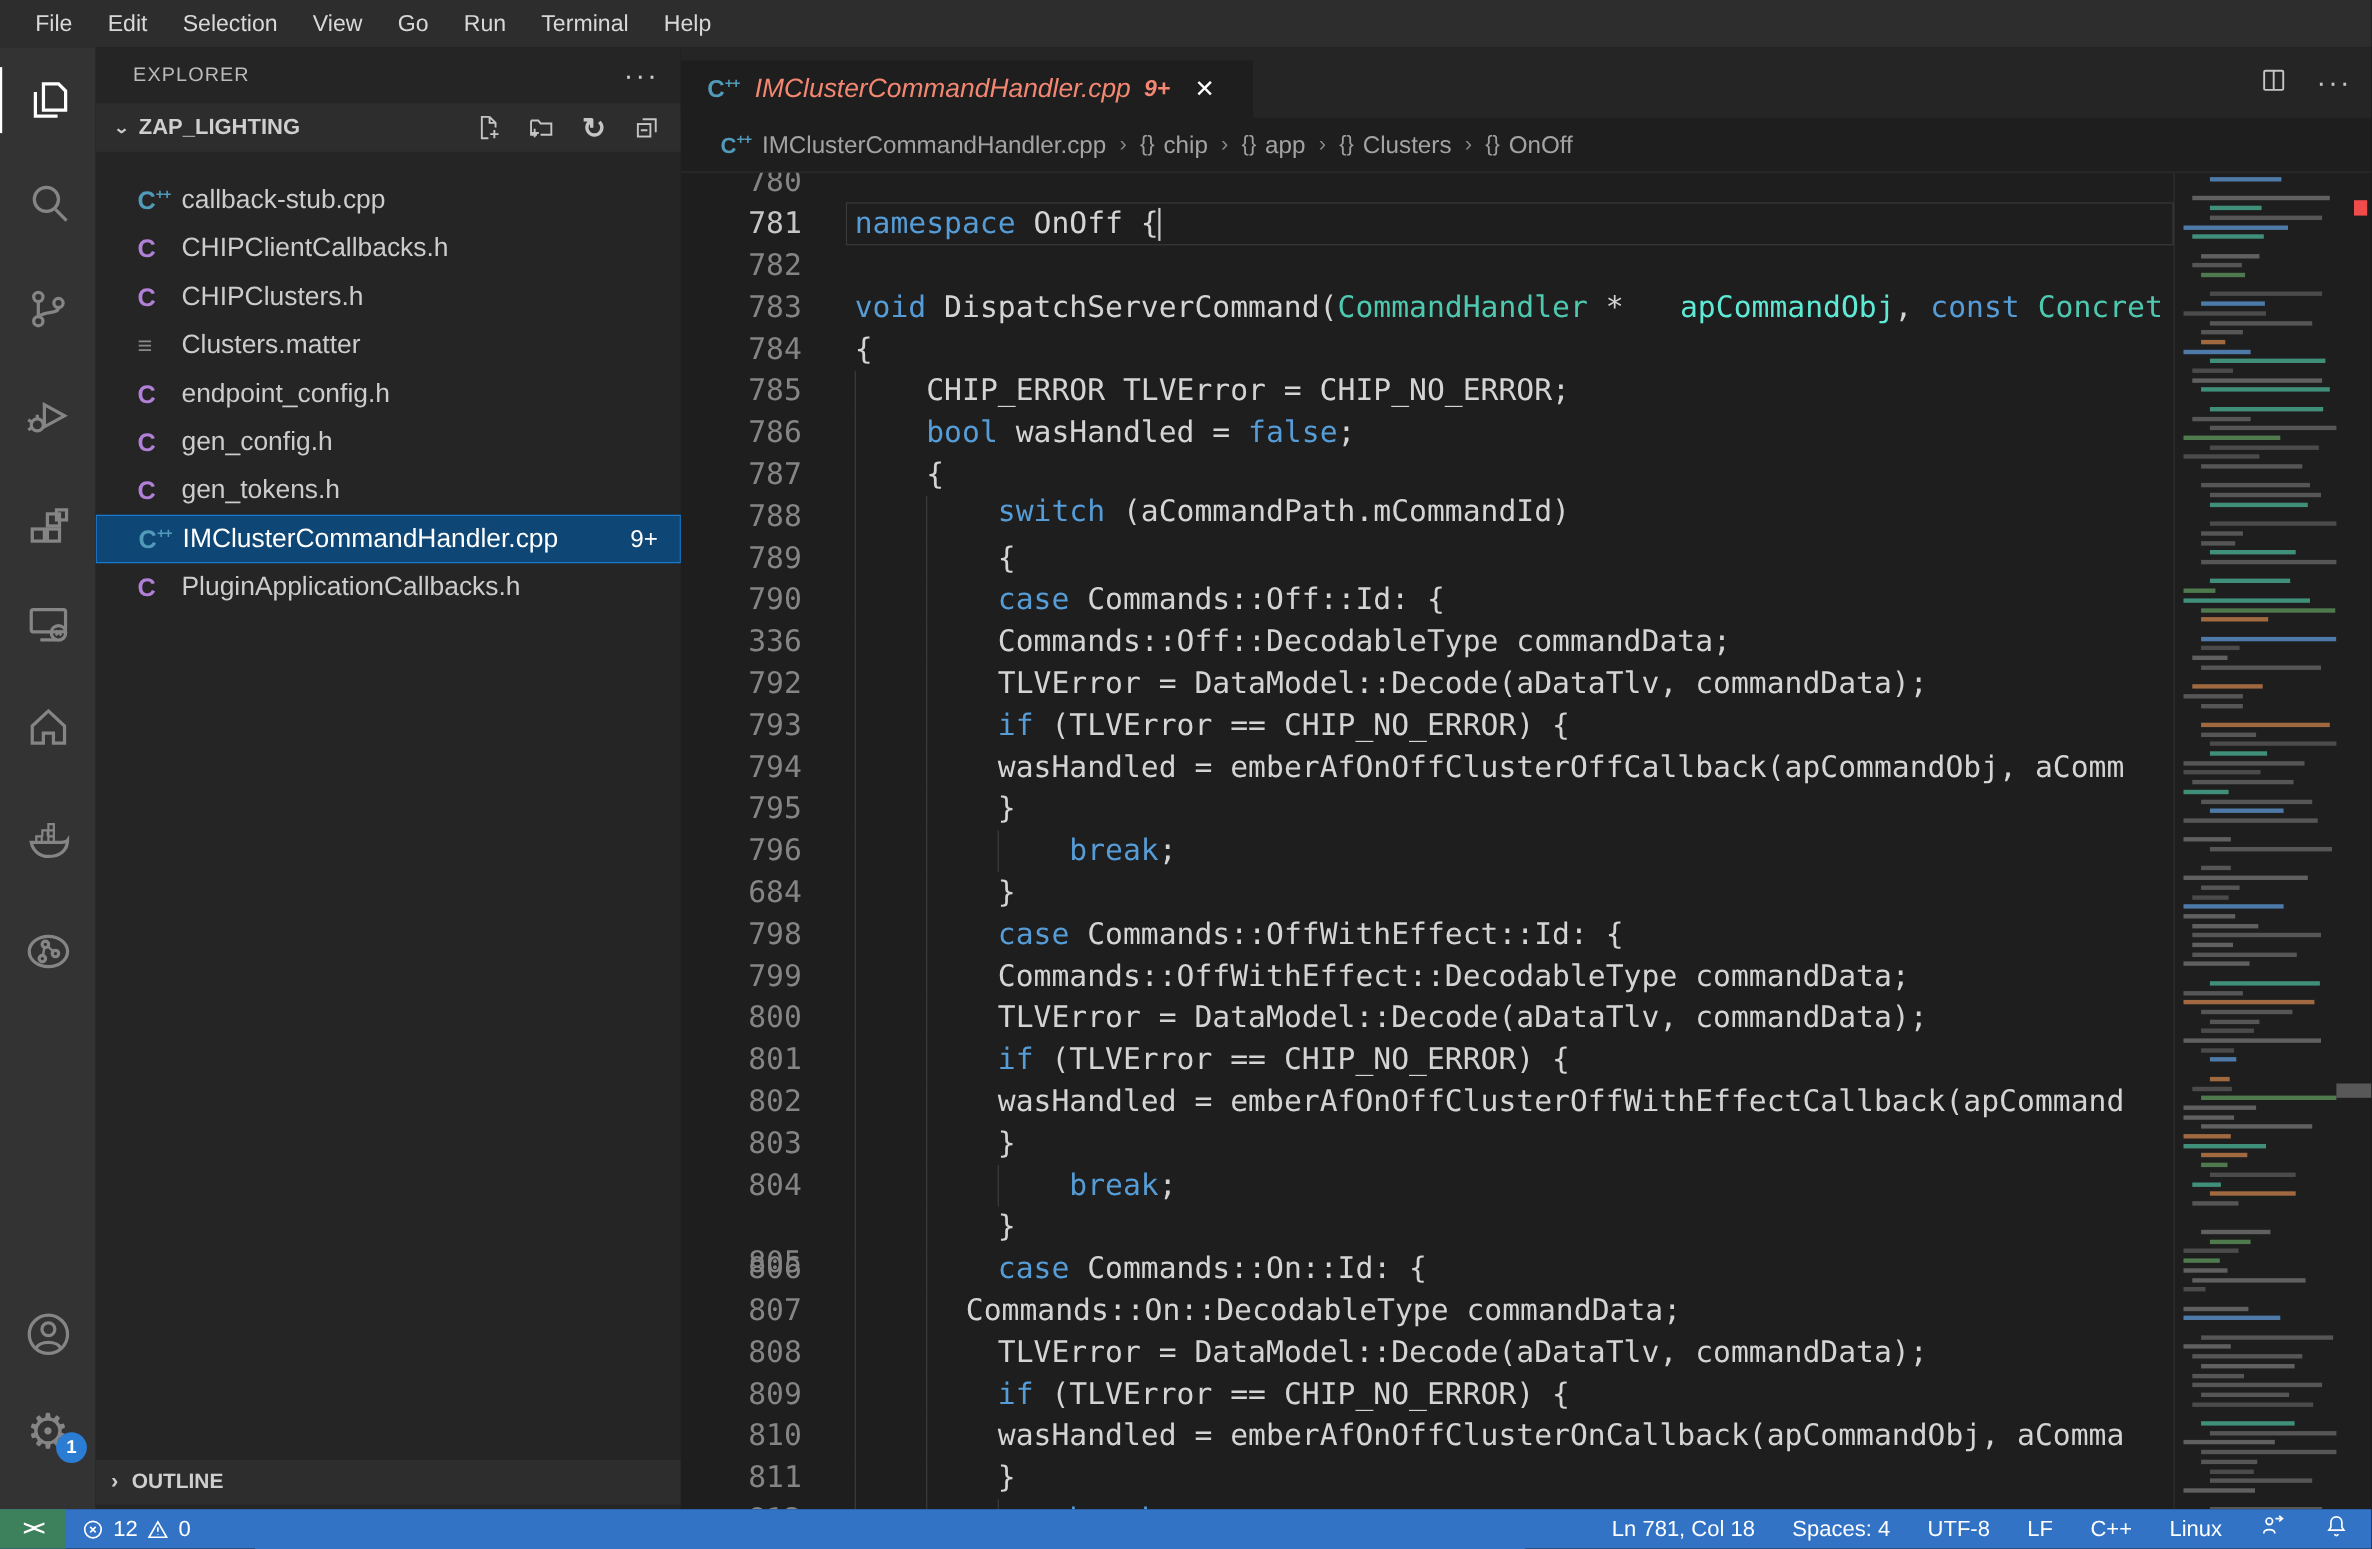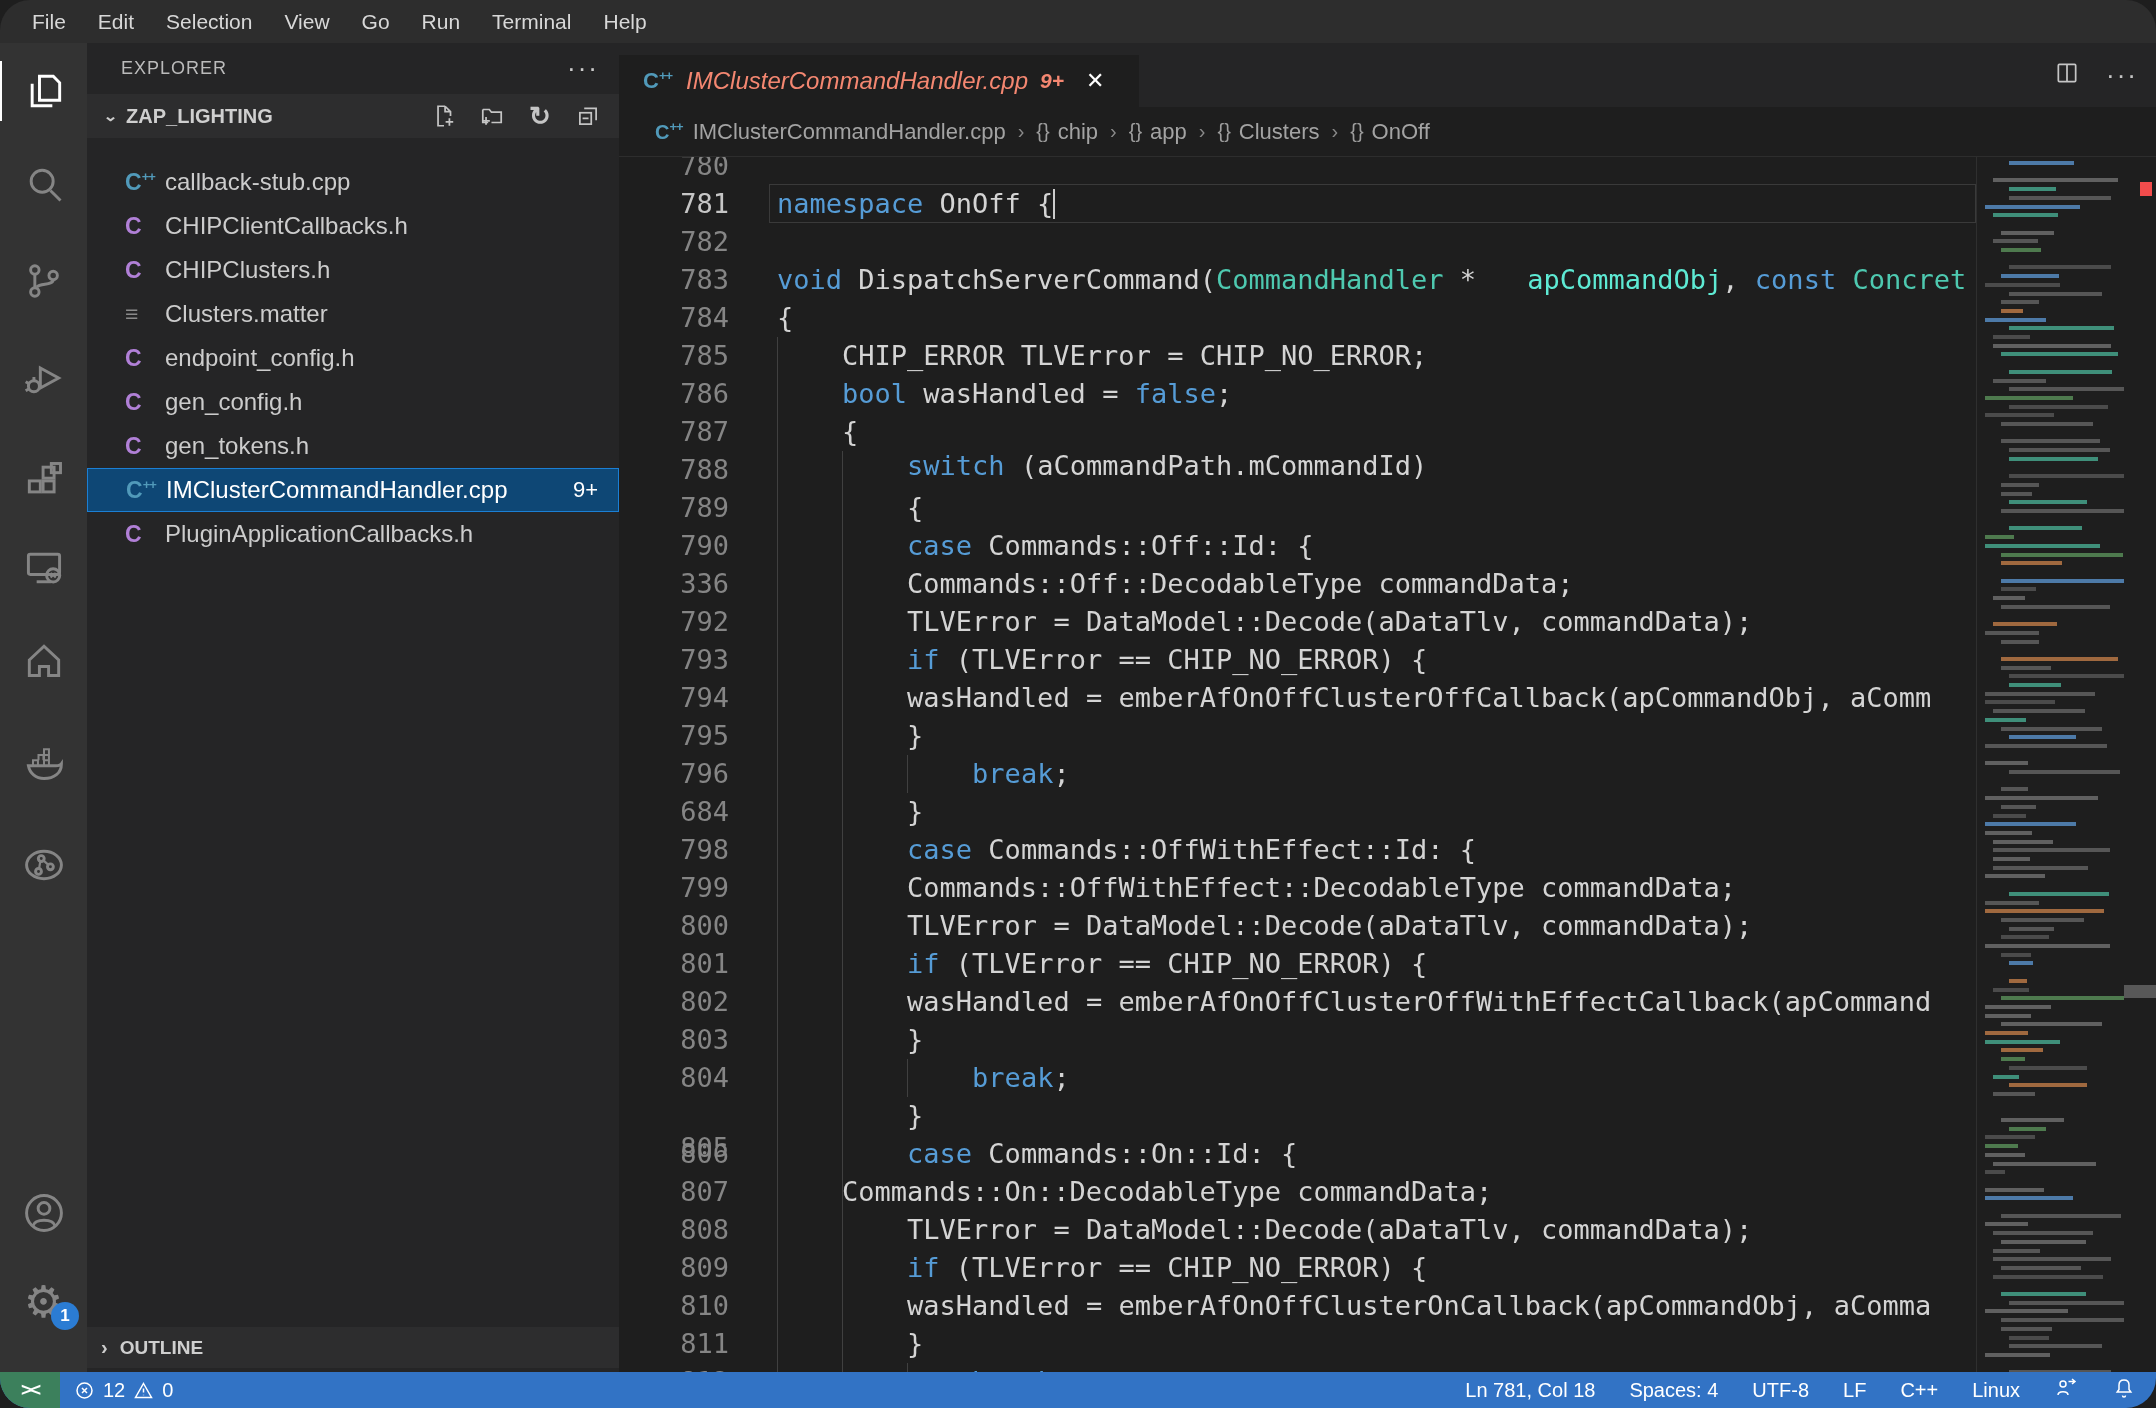--- a/index.html
+++ b/index.html
@@ -1,18 +1,18 @@
 <!DOCTYPE html>
 <html style="--status-bg: #3273c5; --remote-bg: #3c805c; --tab-error: #f48771; --kw: #569cd6; --type: #4ec9b0; --sel-bg: #0e4775; --sel-border: #1b7fd4; --badge: #2b7cd3;"><head>
 <meta charset="utf-8">
 <style>
   * { margin:0; padding:0; box-sizing:border-box; }
   html,body { background:#1e1e1e; }
   #app{ position:relative; width:2156px; height:1408px; overflow:hidden;
-        font-family:"Liberation Sans", sans-serif; color:#cccccc;border-radius:30px; }
+        font-family:"Liberation Sans", sans-serif; color:#cccccc; }
 
   
   .menubar{ position:absolute; left:0; top:0; width:100%; height:43px;
             background:#2d2d2d; display:flex; align-items:center; padding-left:16px; }
   .menubar .menu-item{ font-size:21px; color:#d8d8d8; padding:0 16px; cursor:default; }
 
   
   .activitybar{ position:absolute; left:0; top:43px; width:87px; bottom:36px; background:#333333; }
   .ab-icon{ position:absolute; left:0; width:87px; height:60px; display:flex;
             align-items:center; justify-content:center; color:#858585; }
@@ -399,21 +399,21 @@
           <div class="guide" style="top: 940px; left: 158px;"></div>
           <div class="guide" style="top: 940px; left: 223.04px;"></div>
           <div class="code-line" style="top: 940px; padding-left: 130.08px;"><span class="seg-d">}</span></div>
           <div class="lnum" style="top: 978px;">806</div>
           <div class="guide" style="top: 978px; left: 158px;"></div>
           <div class="guide" style="top: 978px; left: 223.04px;"></div>
           <div class="code-line" style="top: 978px; padding-left: 130.08px;"><span class="seg-k">case</span><span class="seg-d"> Commands::On::Id: {</span></div>
           <div class="lnum" style="top: 1016px;">807</div>
           <div class="guide" style="top: 1016px; left: 158px;"></div>
           <div class="guide" style="top: 1016px; left: 223.04px;"></div>
-          <div class="code-line" style="top: 1016px; padding-left: 65px;"><span class="seg-d">Commands::On::DecodableType commandData;</span></div>
+          <div class="code-line" style="top: 1016px; padding-left: 101px;"><span class="seg-d">Commands::On::DecodableType commandData;</span></div>
           <div class="lnum" style="top: 1054px;">808</div>
           <div class="guide" style="top: 1054px; left: 158px;"></div>
           <div class="guide" style="top: 1054px; left: 223.04px;"></div>
           <div class="code-line" style="top: 1054px; padding-left: 130.08px;"><span class="seg-d">TLVError = DataModel::Decode(aDataTlv, commandData);</span></div>
           <div class="lnum" style="top: 1092px;">809</div>
           <div class="guide" style="top: 1092px; left: 158px;"></div>
           <div class="guide" style="top: 1092px; left: 223.04px;"></div>
           <div class="code-line" style="top: 1092px; padding-left: 130.08px;"><span class="seg-k">if</span><span class="seg-d"> (TLVError == CHIP_NO_ERROR) {</span></div>
           <div class="lnum" style="top: 1130px;">810</div>
           <div class="guide" style="top: 1130px; left: 158px;"></div>

